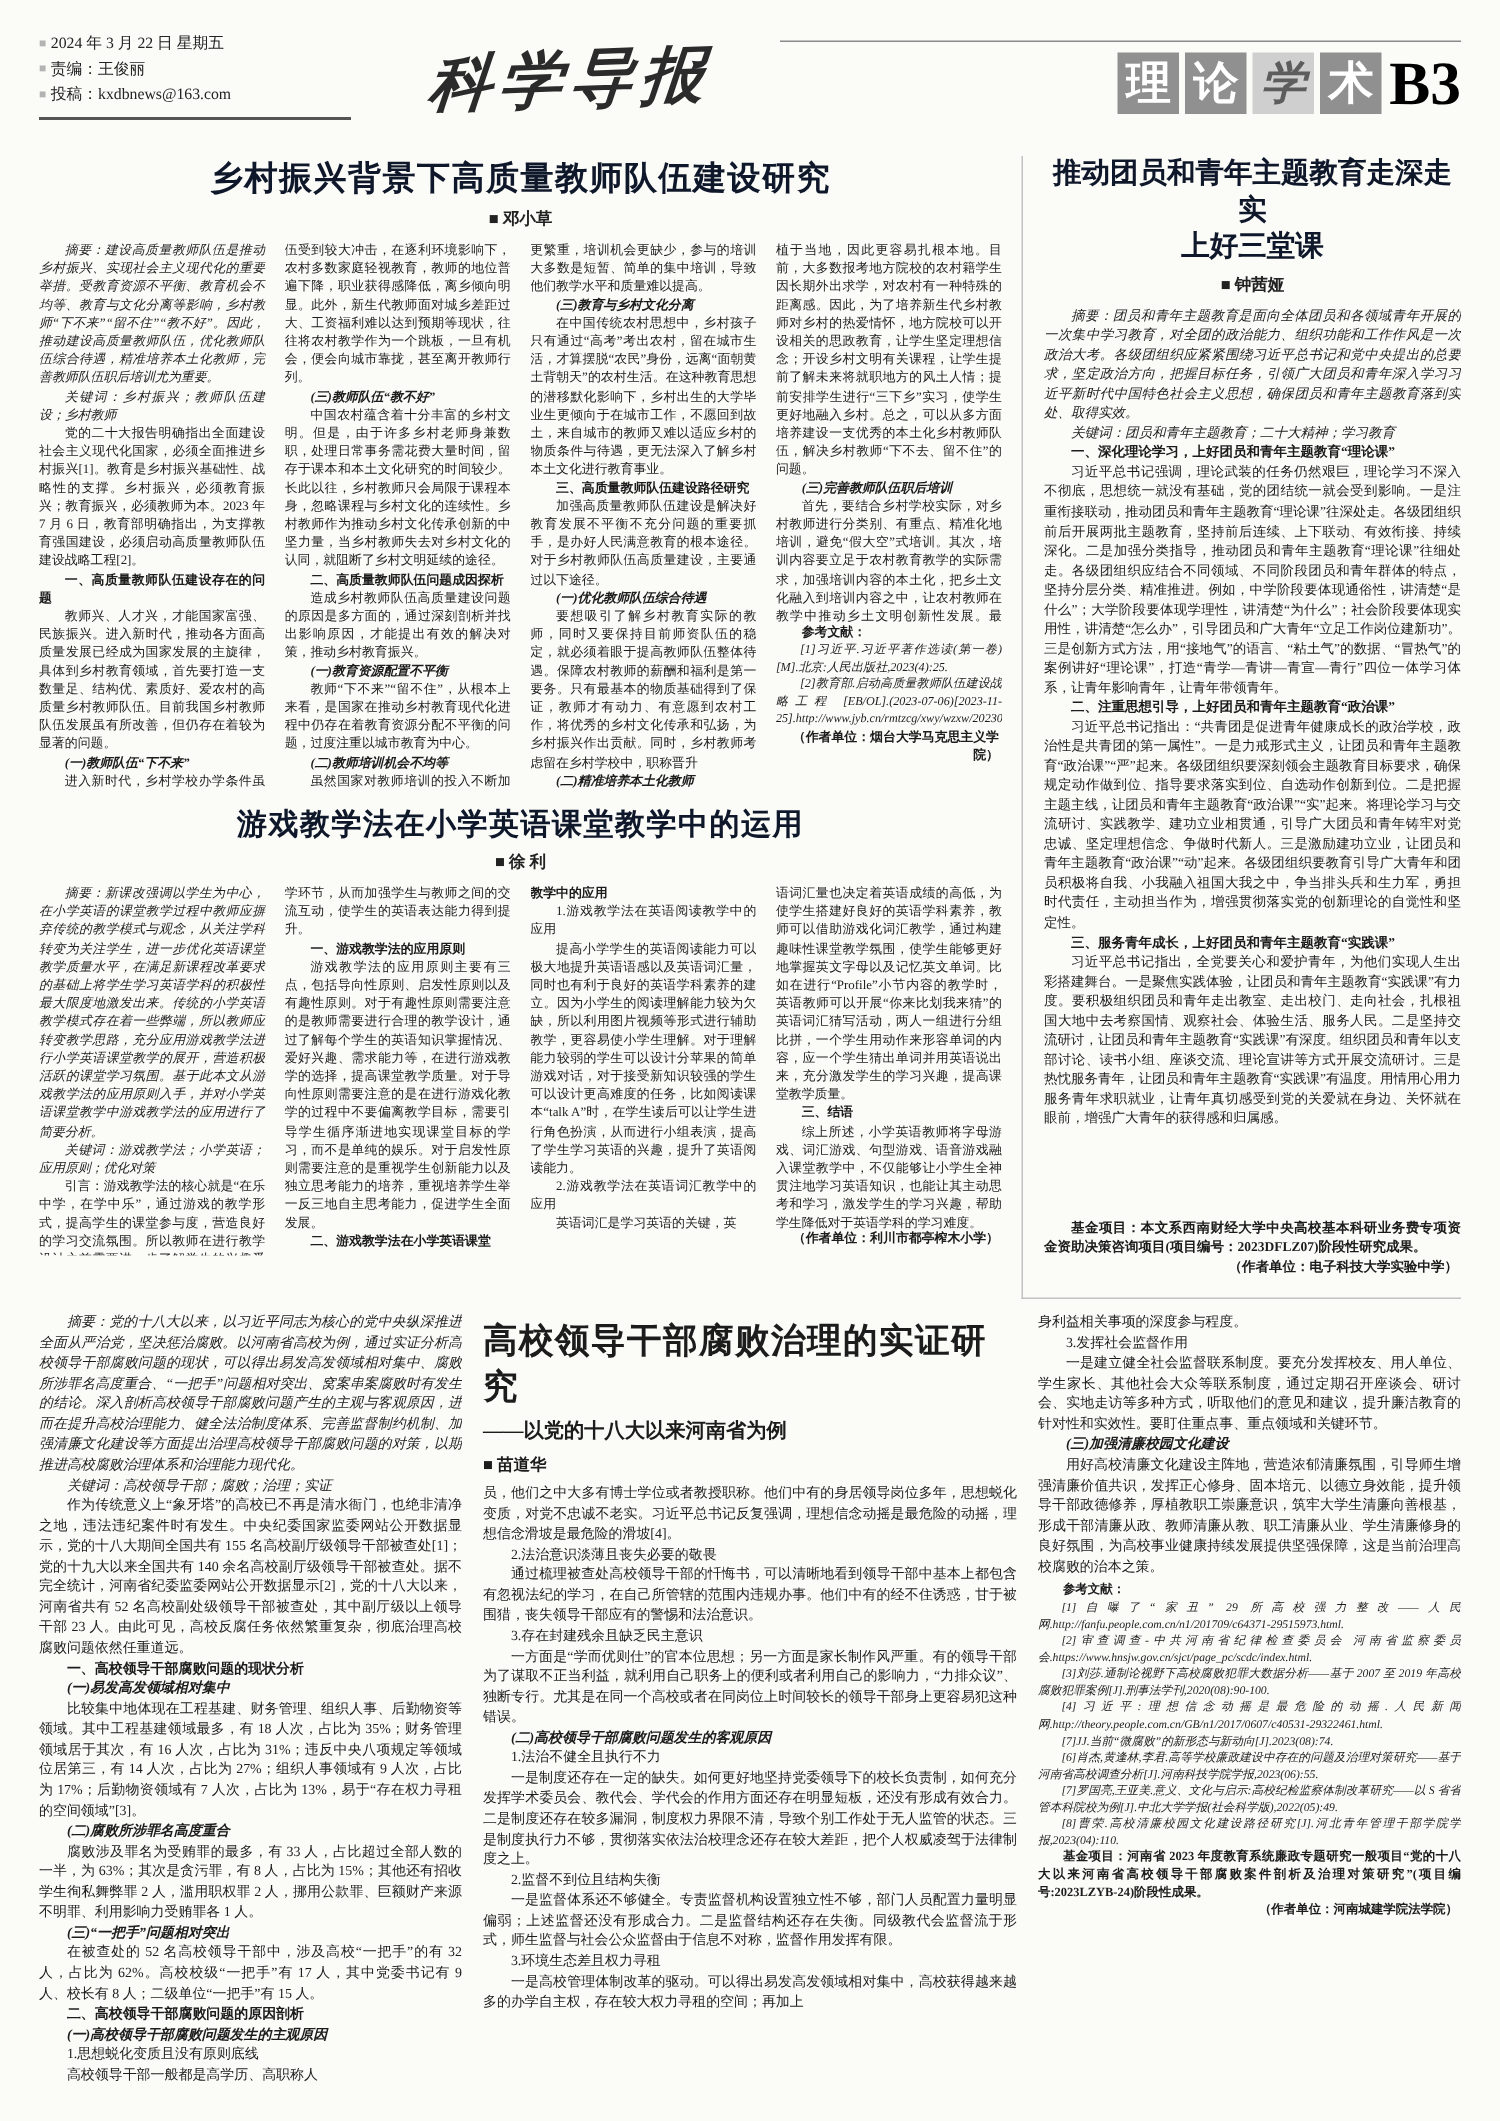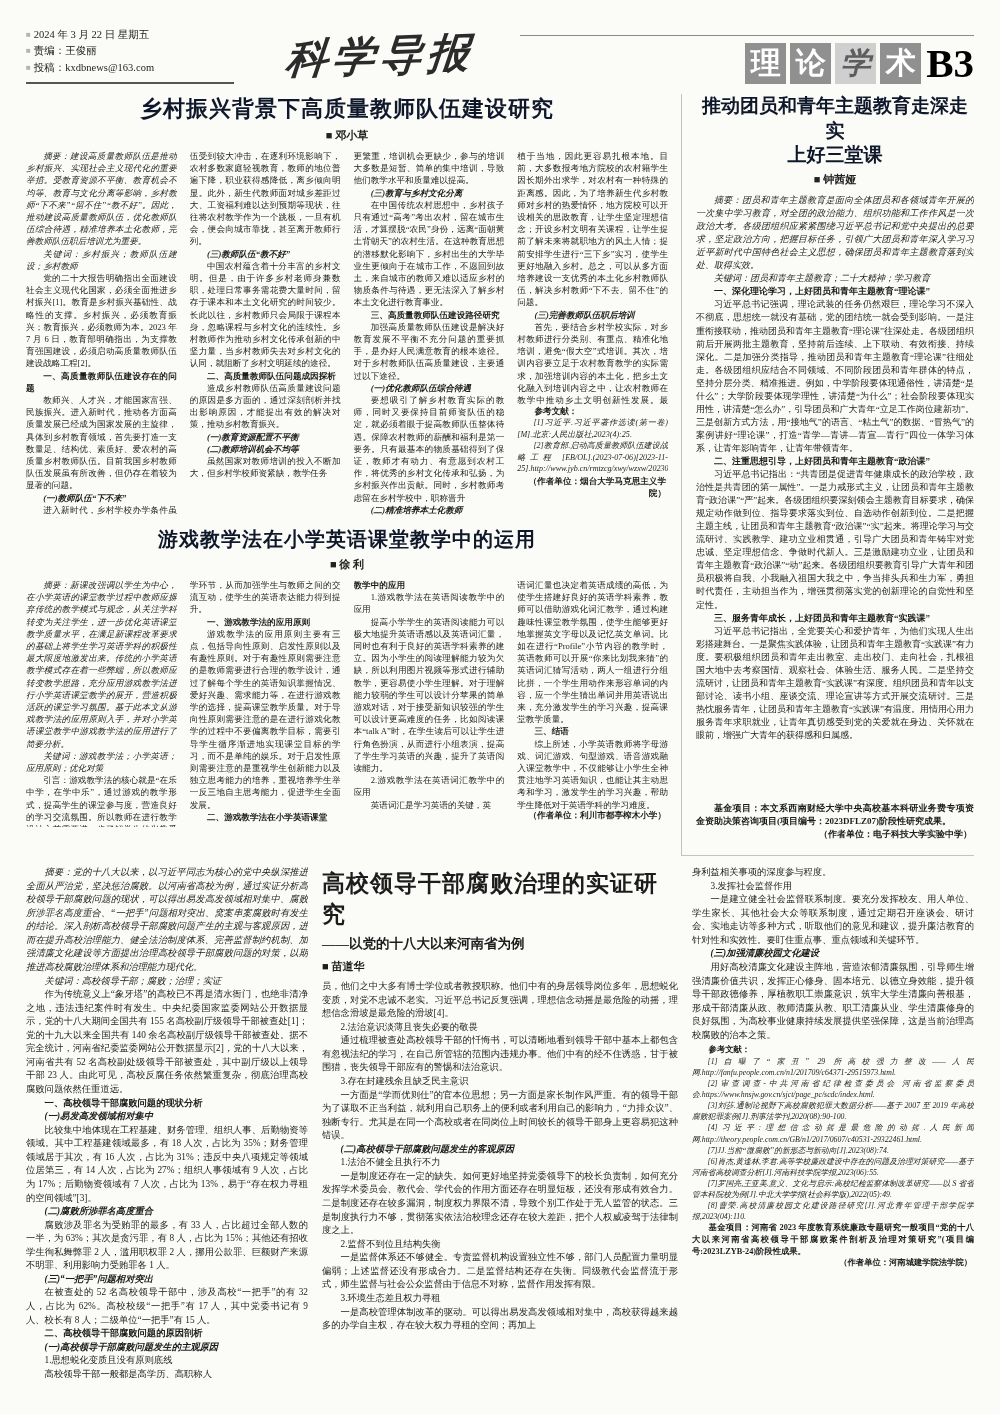--- a/index.html
+++ b/index.html
@@ -1,20 +1,20 @@
 <!DOCTYPE html>
 <html><head>
 <meta charset="utf-8">
 <style>
   html,body{margin:0;padding:0;}
   body{width:1000px;height:1414px;overflow:hidden;background:#fbfbf8;color:#1c1c1c;
        font-family:"Liberation Serif","DejaVu Serif",serif;}
   .page{box-sizing:border-box;width:1000px;height:1414px;padding:18px 26px 14px;}
   
-  .header{display:flex;align-items:flex-end;height:66px;margin-bottom:10px;}
+  .header{display:flex;align-items:center;height:66px;margin-bottom:20px;}
   .meta{width:208px;border-bottom:2px solid #555;padding-bottom:5px;font-size:10.5px;line-height:1.6;color:#222;}
   .meta-line{white-space:nowrap;}
   .sq{color:#b3b3b3;font-size:8px;margin-right:3px;vertical-align:1px;}
   .masthead{font-size:42px;font-weight:bold;font-style:italic;letter-spacing:5px;margin:4px 0 0 52px;
             color:#2b2b2b;transform:skewX(-7deg) rotate(-2deg);font-family:"Liberation Serif",serif;white-space:nowrap;}
   .header-right{flex:1;margin-left:46px;border-top:1px solid #8a8a8a;padding-top:7px;
                 display:flex;justify-content:flex-end;align-items:center;}
   .tab{width:41px;height:41px;margin-left:4px;background:#909090;color:#fff;font-size:30px;font-weight:bold;
        display:flex;align-items:center;justify-content:center;font-family:"Liberation Sans",sans-serif;}
   .tab.light{background:#cfcfcf;color:#5d5d5d;font-style:italic;}
@@ -102,20 +102,21 @@
               <p class="b b-h2">(一)教师队伍“下不来”</p>
               <p class="b b-p">进入新时代，乡村学校办学条件虽不断改善，但与城市相比仍有明显差距，部分毕业生不愿到乡村任教。</p>
             </div>
           <div class="col">
               <p class="b b-p0">伍受到较大冲击，在逐利环境影响下，农村多数家庭轻视教育，教师的地位普遍下降，职业获得感降低，离乡倾向明显。此外，新生代教师面对城乡差距过大、工资福利难以达到预期等现状，往往将农村教学作为一个跳板，一旦有机会，便会向城市靠拢，甚至离开教师行列。</p>
               <p class="b b-h2">(三)教师队伍“教不好”</p>
               <p class="b b-p">中国农村蕴含着十分丰富的乡村文明。但是，由于许多乡村老师身兼数职，处理日常事务需花费大量时间，留存于课本和本土文化研究的时间较少。长此以往，乡村教师只会局限于课程本身，忽略课程与乡村文化的连续性。乡村教师作为推动乡村文化传承创新的中坚力量，当乡村教师失去对乡村文化的认同，就阻断了乡村文明延续的途径。</p>
               <p class="b b-h1">二、高质量教师队伍问题成因探析</p>
               <p class="b b-p">造成乡村教师队伍高质量建设问题的原因是多方面的，通过深刻剖析并找出影响原因，才能提出有效的解决对策，推动乡村教育振兴。</p>
               <p class="b b-h2">(一)教育资源配置不平衡</p>
+              <p class="b b-p">教师“下不来”“留不住”，从根本上来看，是国家在推动乡村教育现代化进程中仍存在着教育资源分配不平衡的问题，过度注重以城市教育为中心。</p>
               <p class="b b-h2">(二)教师培训机会不均等</p>
               <p class="b b-p">虽然国家对教师培训的投入不断加大，但乡村学校师资紧缺，教学任务</p>
             </div>
           <div class="col">
               <p class="b b-p0">更繁重，培训机会更缺少，参与的培训大多数是短暂、简单的集中培训，导致他们教学水平和质量难以提高。</p>
               <p class="b b-h2">(三)教育与乡村文化分离</p>
               <p class="b b-p">在中国传统农村思想中，乡村孩子只有通过“高考”考出农村，留在城市生活，才算摆脱“农民”身份，远离“面朝黄土背朝天”的农村生活。在这种教育思想的潜移默化影响下，乡村出生的大学毕业生更倾向于在城市工作，不愿回到故土，来自城市的教师又难以适应乡村的物质条件与待遇，更无法深入了解乡村本土文化进行教育事业。</p>
               <p class="b b-h1">三、高质量教师队伍建设路径研究</p>
               <p class="b b-p">加强高质量教师队伍建设是解决好教育发展不平衡不充分问题的重要抓手，是办好人民满意教育的根本途径。对于乡村教师队伍高质量建设，主要通过以下途径。</p>
               <p class="b b-h2">(一)优化教师队伍综合待遇</p>

